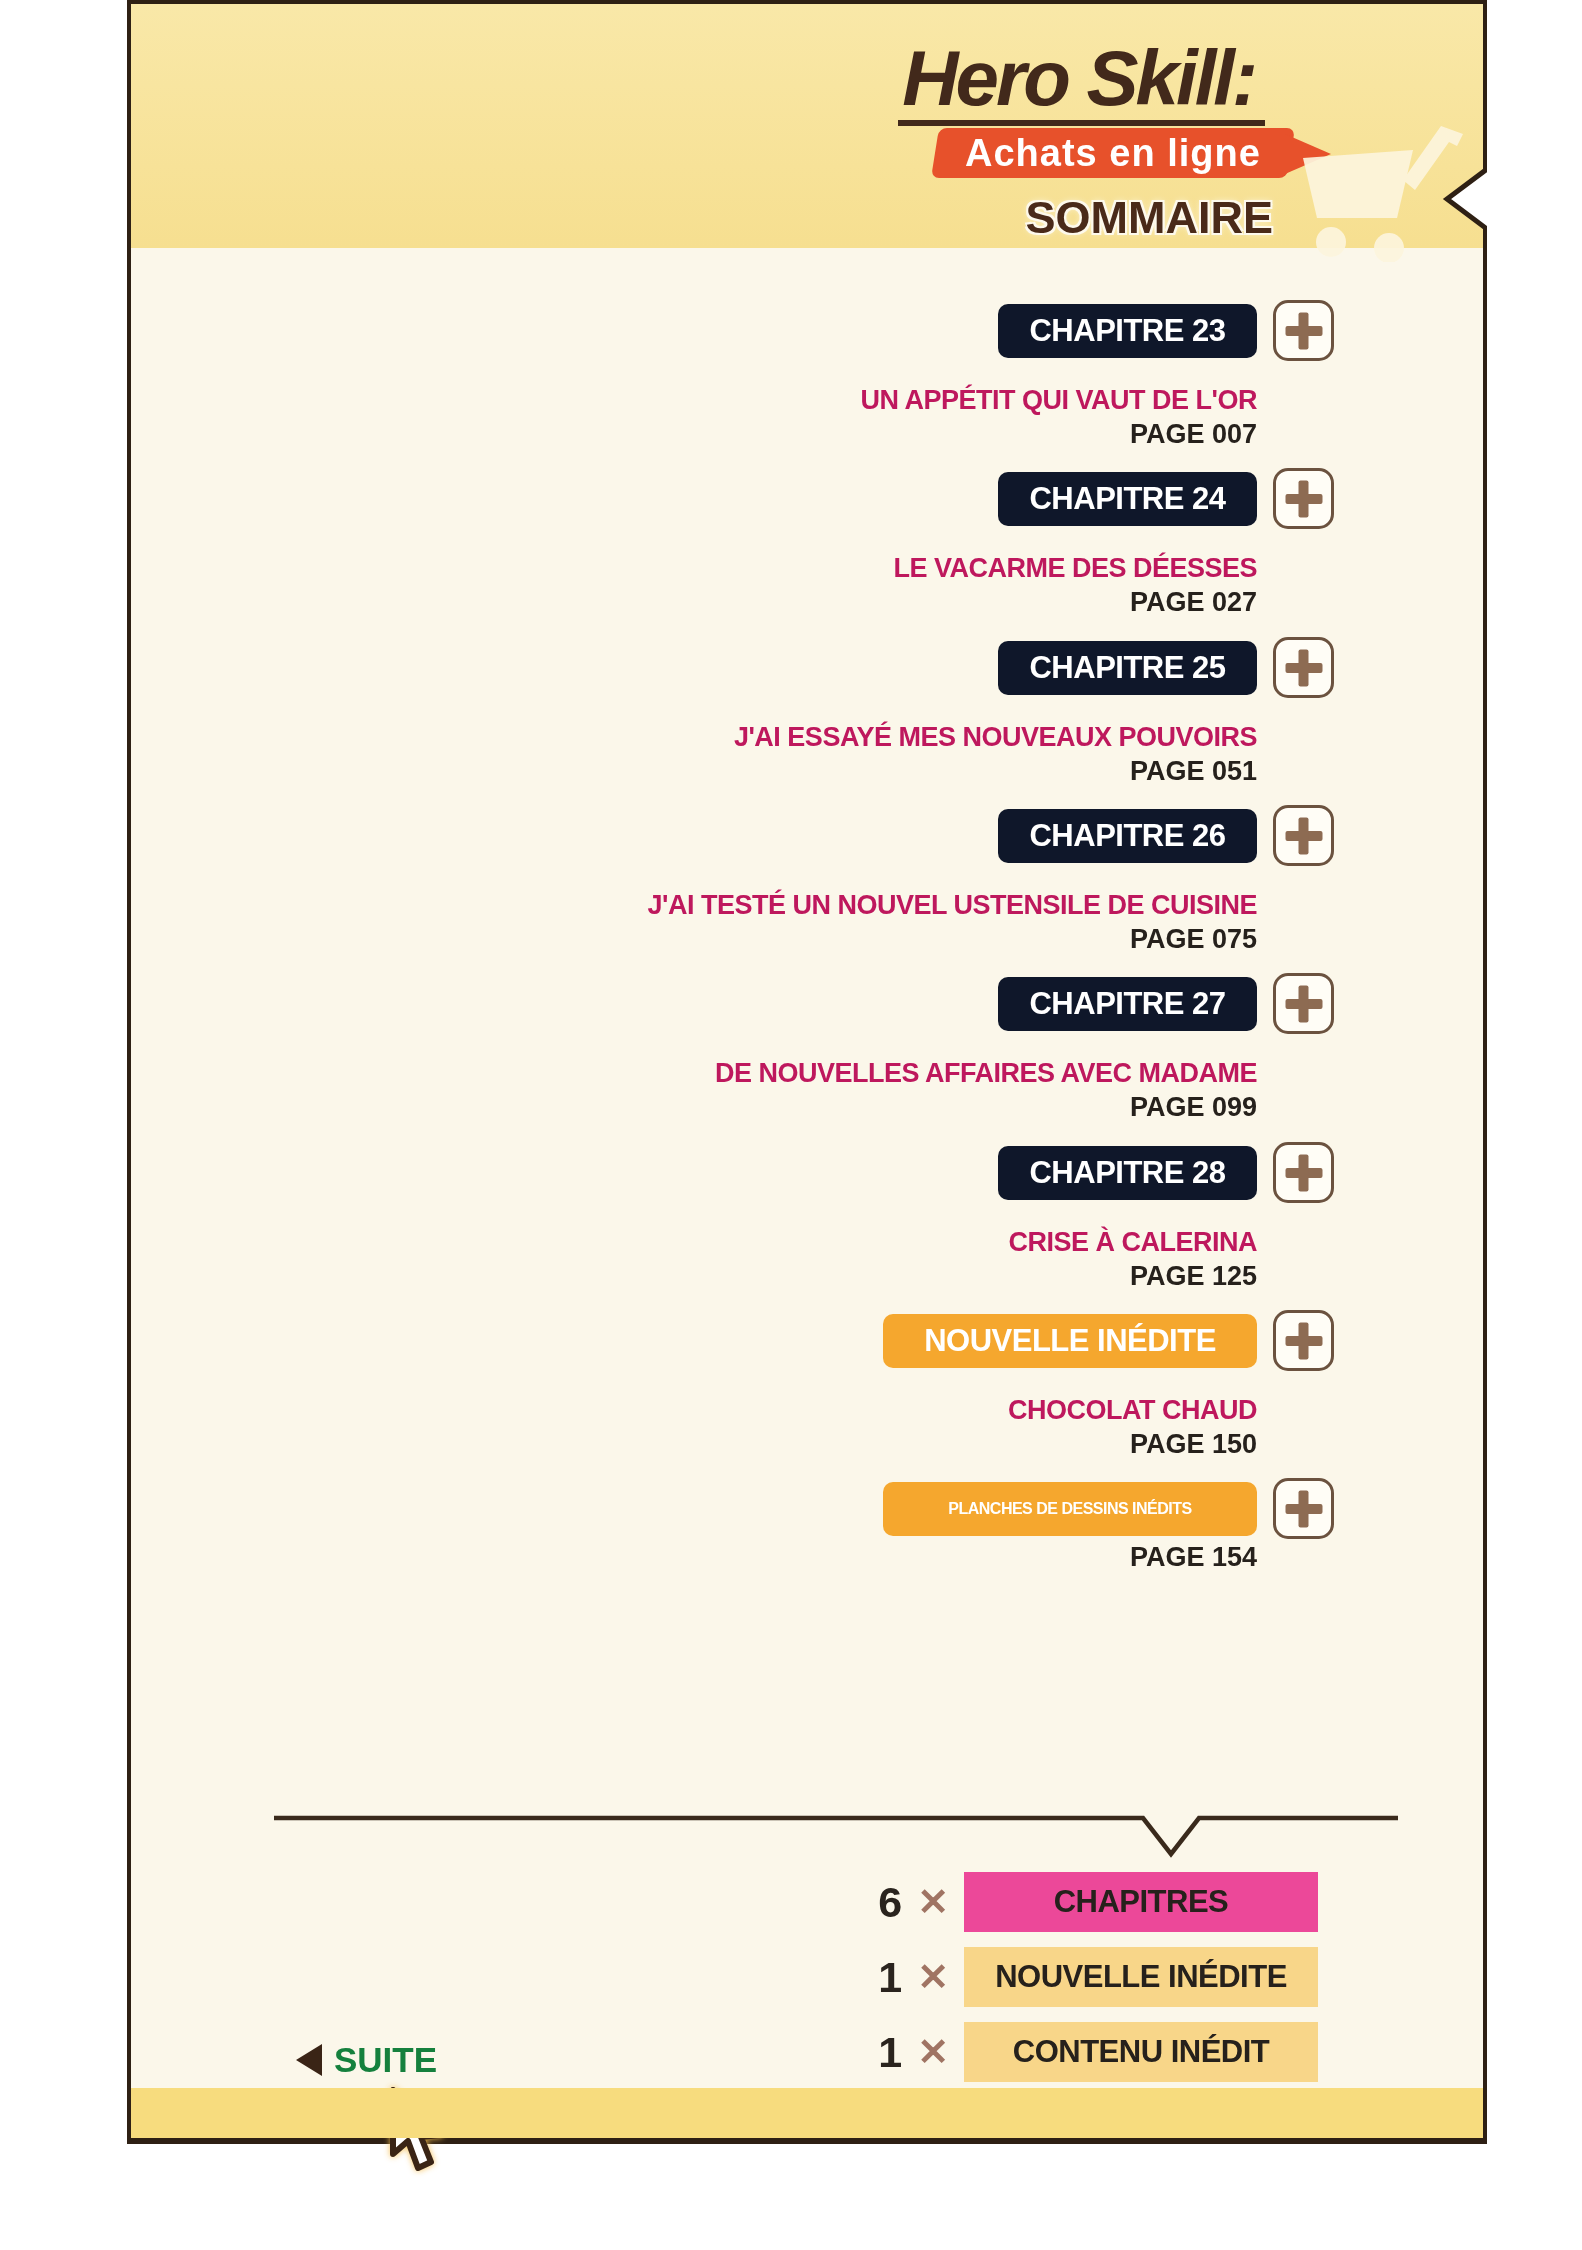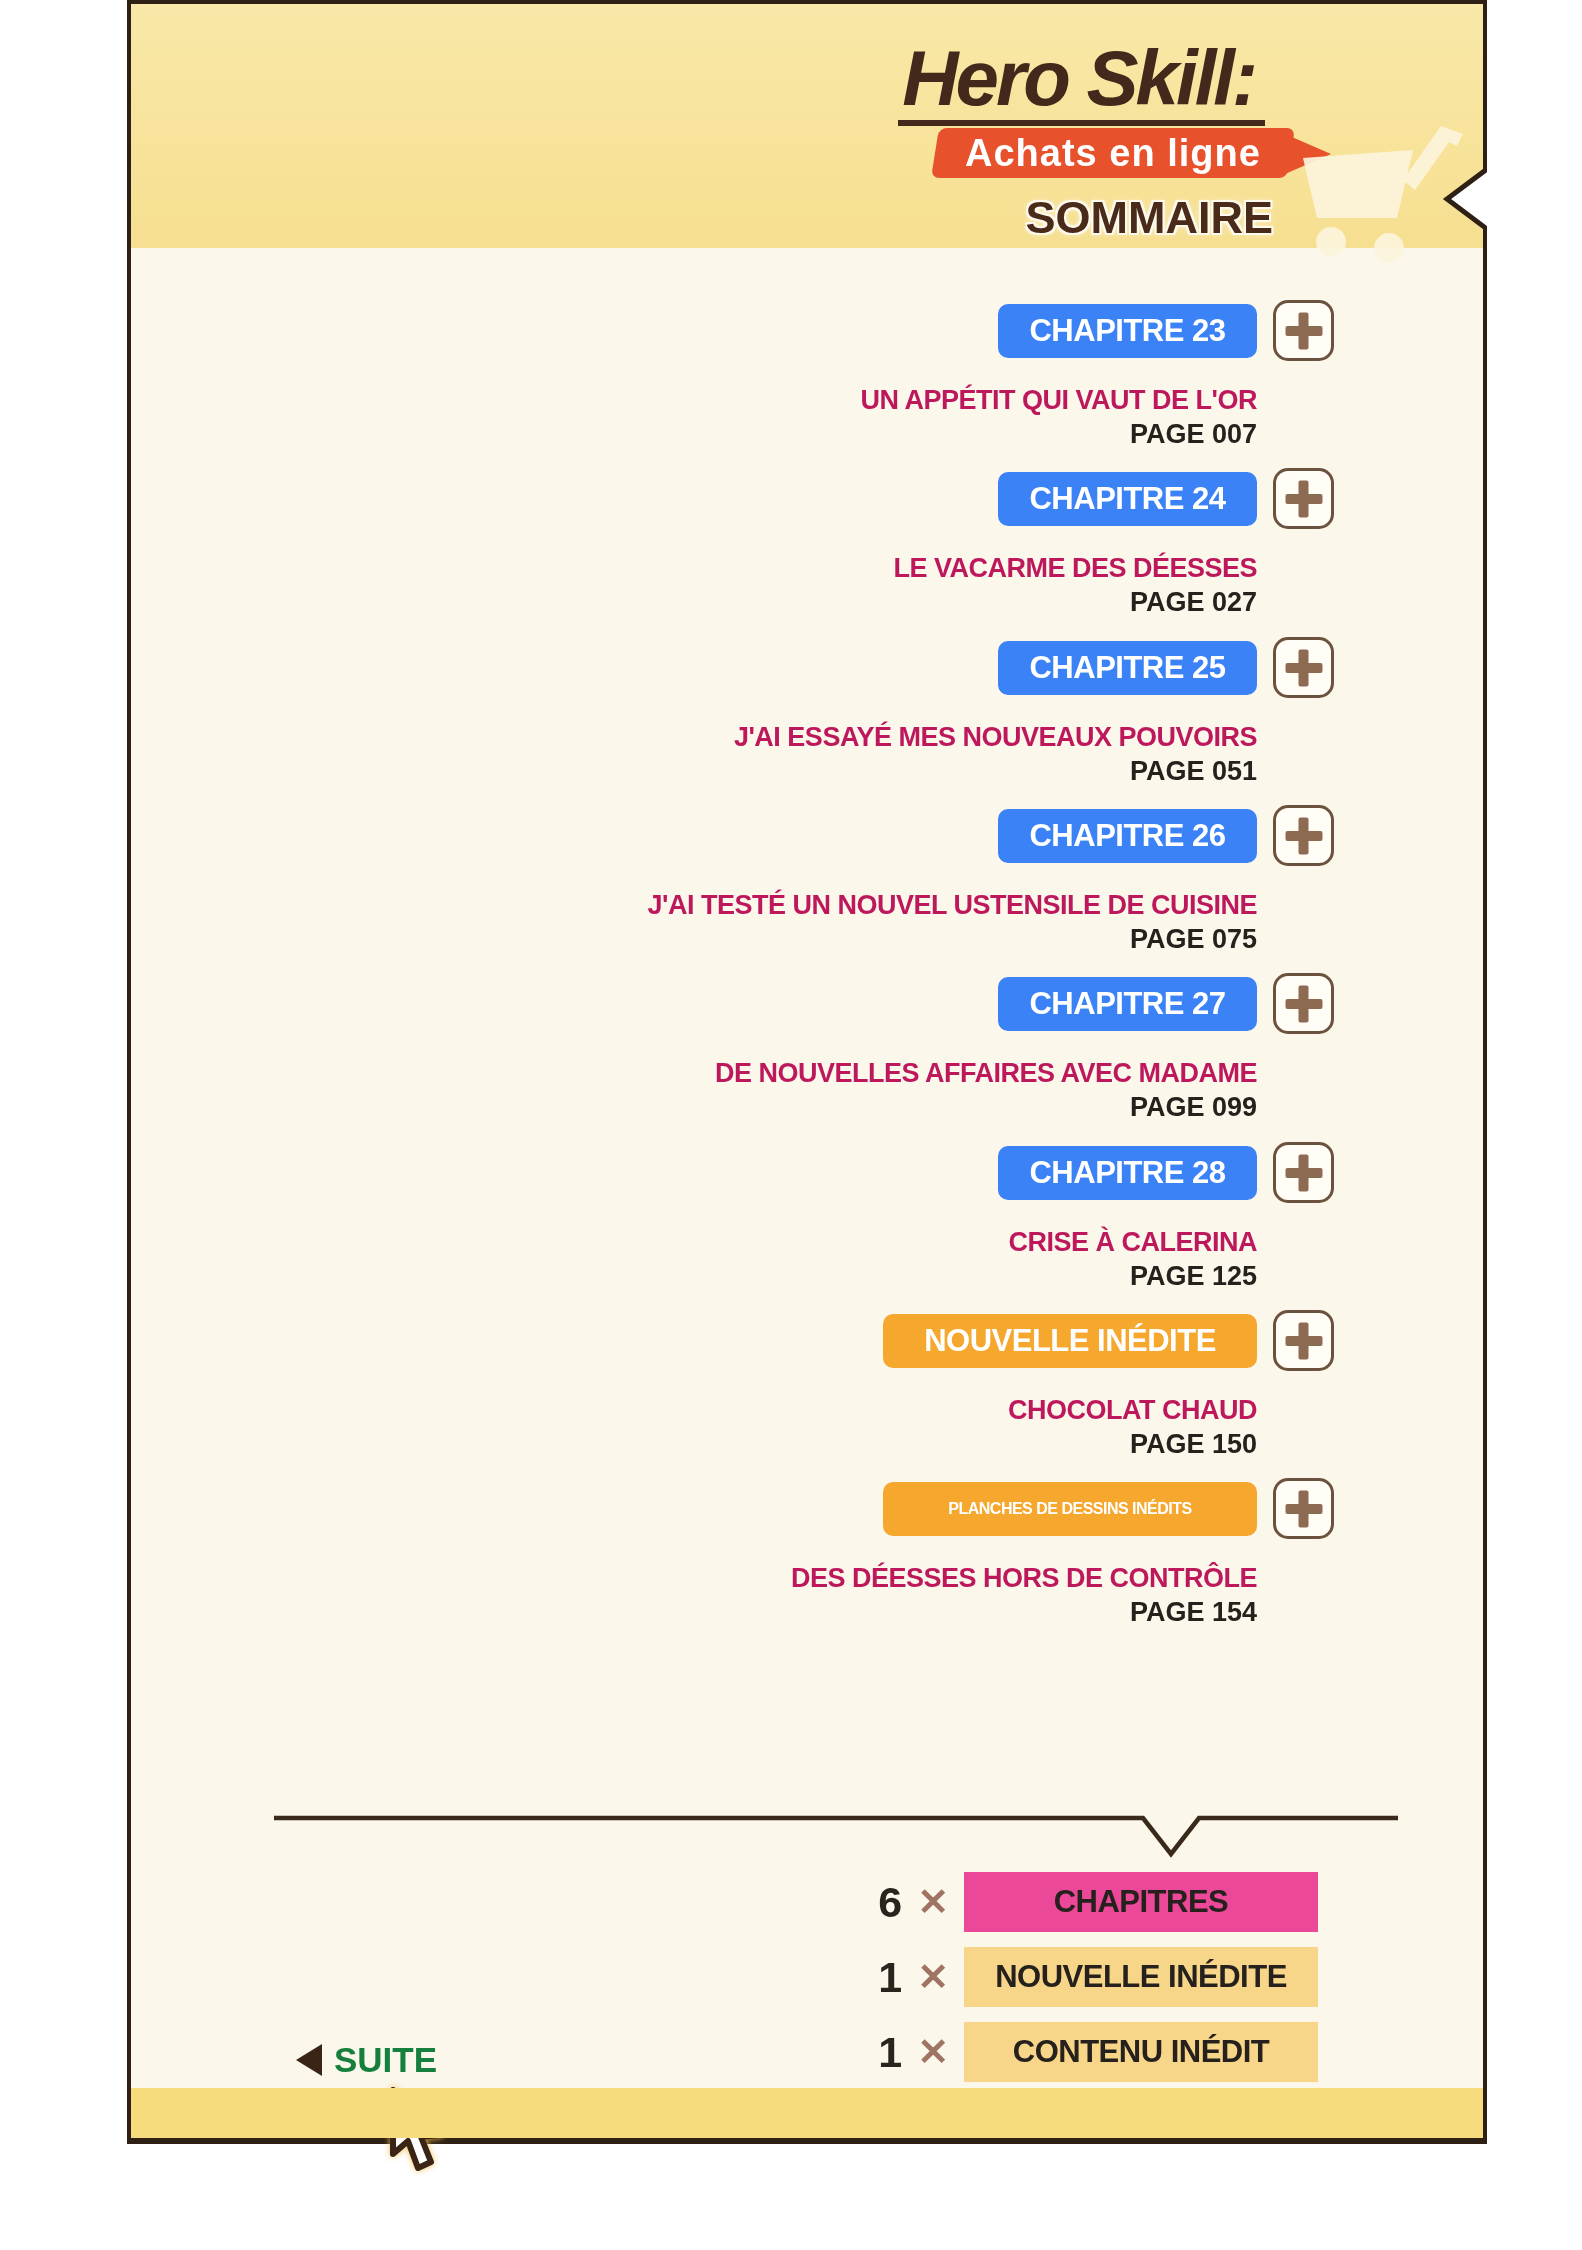--- a/index.html
+++ b/index.html
@@ -47,21 +47,21 @@
   .cart { position:absolute; right:14px; top:116px; opacity:.92; }
   .edge-notch { position:absolute; right:-4px; top:165px; }
   
   .entry {
     position:absolute; right:149px;
     display:flex; flex-direction:column; align-items:flex-end;
   }
   .entry .row { display:flex; align-items:center; gap:16px; }
   .chap-btn {
     width:259px; height:54px; line-height:54px; text-align:center;
-    background:#3b82f6; color:#ffffff; border-radius:10px;
+    background:#0f172a; color:#ffffff; border-radius:10px;
     font-size:31px; font-weight:bold; letter-spacing:-0.5px; cursor:pointer;
   }
   .entry.alt .chap-btn { width:374px; background:#f5a72e; }
   .entry.long .chap-btn { font-size:16px; letter-spacing:-0.5px; }
   .plus-btn {
     width:61px; height:61px; background:#fffdf6;
     border:3px solid #6b523f; border-radius:15px;
     position:relative; cursor:pointer; flex:0 0 auto;
   }
   .plus-icon, .plus-icon::after {
@@ -222,21 +222,20 @@
     <div class="entry-page">PAGE 150</div>
   </div>
 
   <div class="entry alt long" style="top:1474px;">
     <div class="row">
       <div class="chap-btn">PLANCHES DE DESSINS INÉDITS</div>
       <div class="plus-btn">
           <span class="plus-icon"></span>
         </div>
     </div>
-    <div class="entry-title">DES DÉESSES HORS DE CONTRÔLE</div>
     <div class="entry-page">PAGE 154</div>
   </div>
 
   <svg class="divider-top" width="1124" height="58" viewBox="0 0 1124 58">
     <path d="M0 14 H869 L897 50 L925 14 H1124" fill="none" stroke="#3a2a1c" stroke-width="4.5"></path>
   </svg>
 
   <div class="sum-row" style="top:1868px;">
     <span class="sum-count">6</span>
     <span class="sum-times">✕</span>

